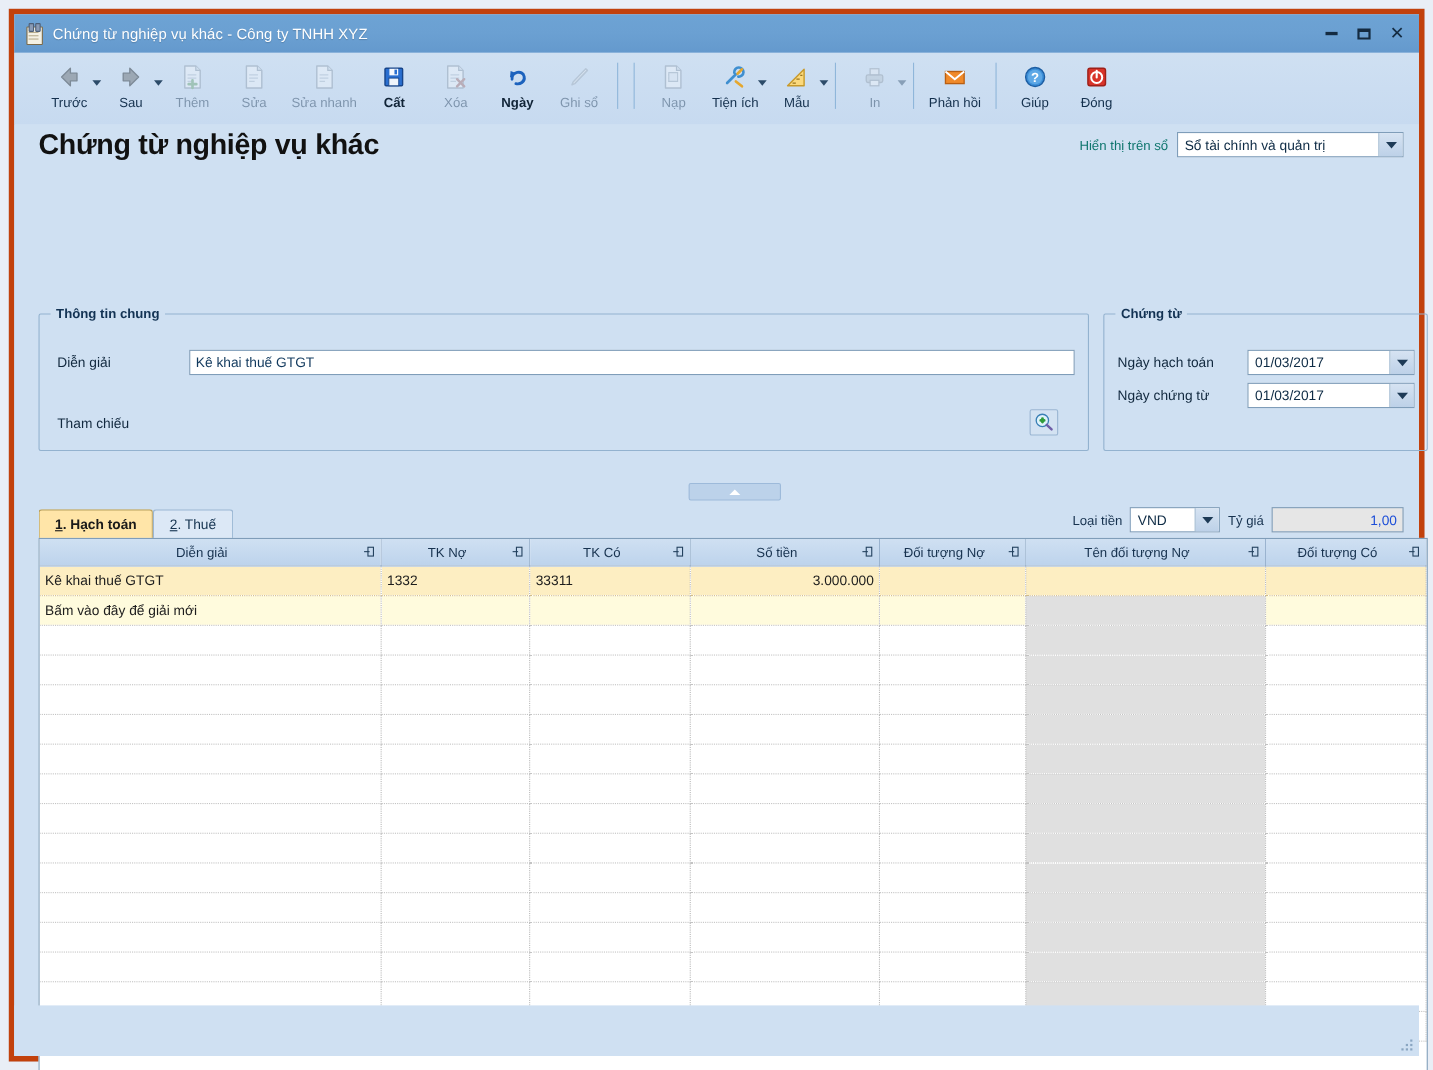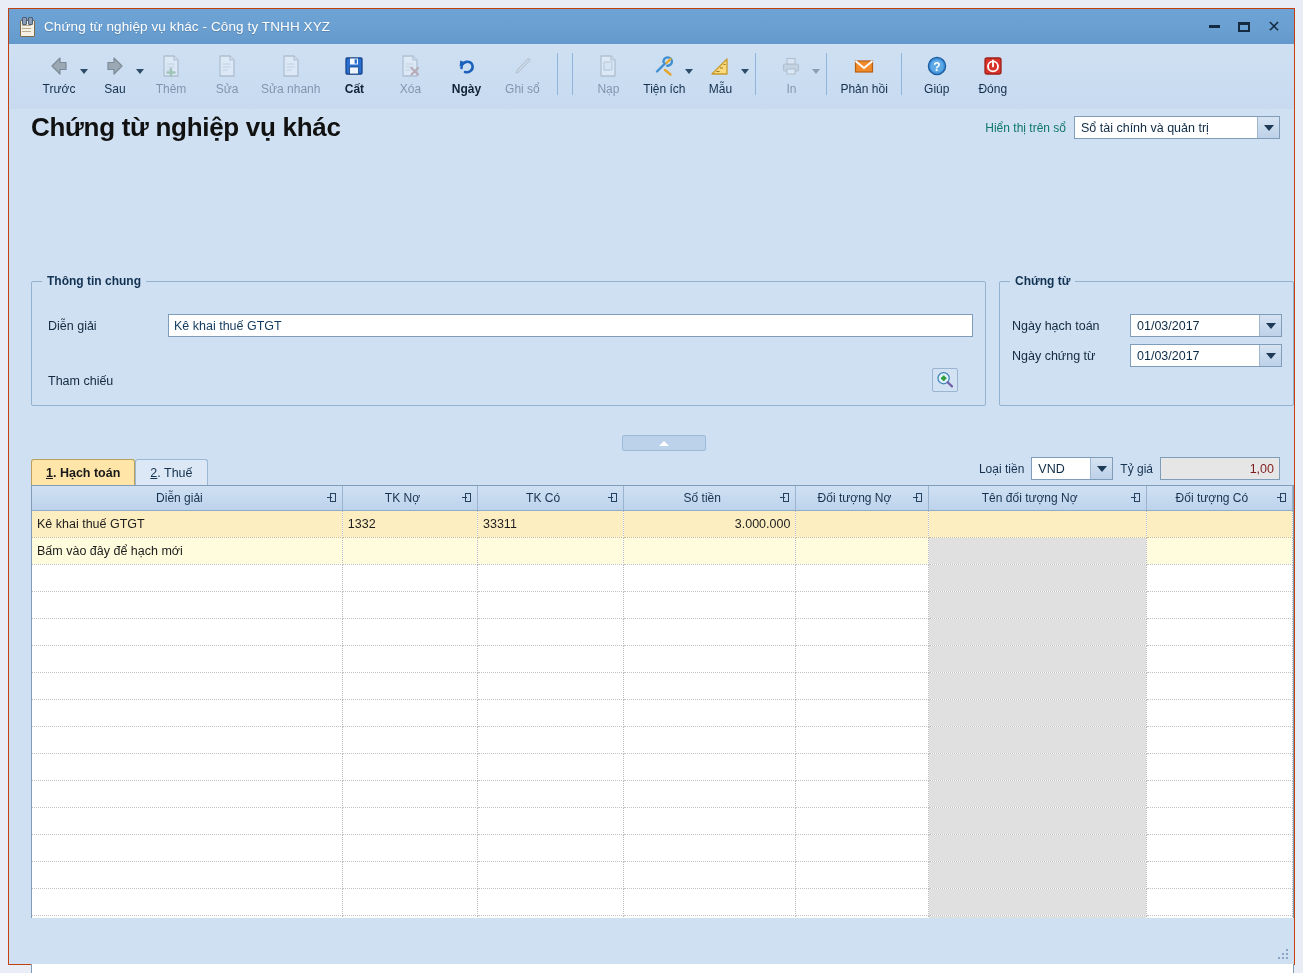--- a/index.html
+++ b/index.html
@@ -13,21 +13,21 @@
   }
   #app{
     position:relative;width:1303px;height:973px;
     background:#e9eef6;
   }
 
   
   .win-outer{
     position:absolute;left:8px;top:8px;width:1287px;height:957px;
     background:#cfe0f2;
-    border:1px solid #c2410c;
+    border:5px solid #c2410c;
     box-sizing:border-box;
   }
   .titlebar{
     position:absolute;left:0;top:0;width:100%;height:35px;
     background:linear-gradient(to bottom,#6da3d4 0%,#6ba0d2 50%,#6499cd 100%);
     box-sizing:border-box;
     display:flex;align-items:center;
   }
   .title-icon{
     width:20px;height:20px;margin-left:8px;margin-right:7px;
@@ -132,21 +132,21 @@
   }
   #grp-general{left:22px;top:172px;width:955px;height:125px;}
   #grp-voucher{left:990px;top:172px;width:295px;height:125px;}
 
   .fld-row{position:absolute;display:flex;align-items:center;}
   .fld-lbl{font-size:12.5px;color:#12293f;}
   .txt{
     border:1px solid #7f9db9;background:#ffffff;height:23px;box-sizing:border-box;
     font-family:inherit;font-size:12.5px;color:#123a5e;padding:0 5px;outline:none;
   }
-  .txt.ro{background:#e6e6e6;color:#7f1d1d;}
+  .txt.ro{background:#e6e6e6;color:#1d4ed8;}
   .txt.right{text-align:right;}
 
   .mini-btn{
     width:26px;height:24px;border:1px solid #9ab5d2;background:#d3e2f2;
     box-sizing:border-box;display:flex;align-items:center;justify-content:center;
     cursor:default;border-radius:2px;
   }
 
   
   .collapse-bar{
@@ -563,21 +563,21 @@
               <tr class="row-sel">
                 <td style="width: 310px;">Kê khai thuế GTGT</td>
                 <td style="width: 135px;">1332</td>
                 <td style="width: 146px;">33311</td>
                 <td class="num" style="width: 172px;">3.000.000</td>
                 <td style="width: 132px;"></td>
                 <td style="width: 218px;"></td>
                 <td style="width: 146px;"></td>
               </tr>
               <tr class="row-new">
-                <td style="width: 310px;">Bấm vào đây để hạch mới</td>
+                <td style="width: 310px;">Bấm vào đây để giải mới</td>
                 <td style="width: 135px;"></td>
                 <td style="width: 146px;"></td>
                 <td class="num" style="width: 172px;"></td>
                 <td style="width: 132px;"></td>
                 <td class="grayed" style="width: 218px;"></td>
                 <td style="width: 146px;"></td>
               </tr>
               <tr>
                 <td style="width: 310px;"></td>
                 <td style="width: 135px;"></td>

